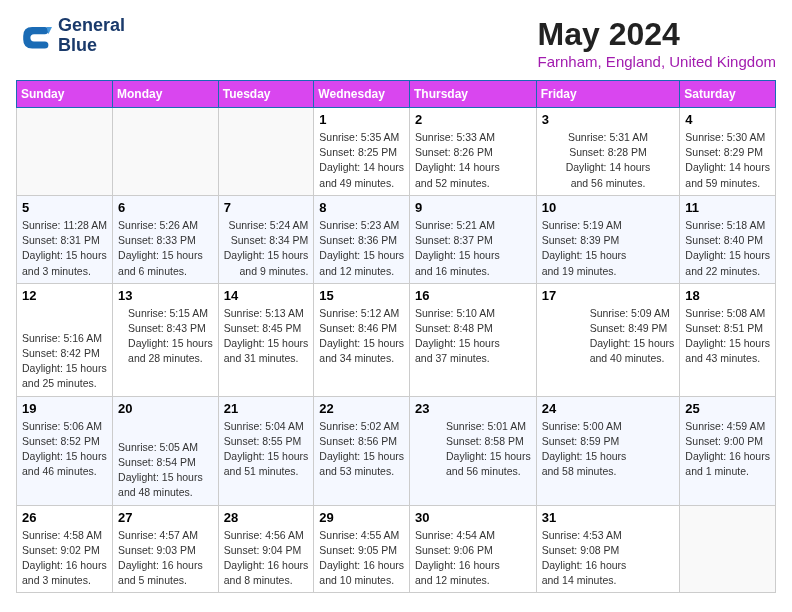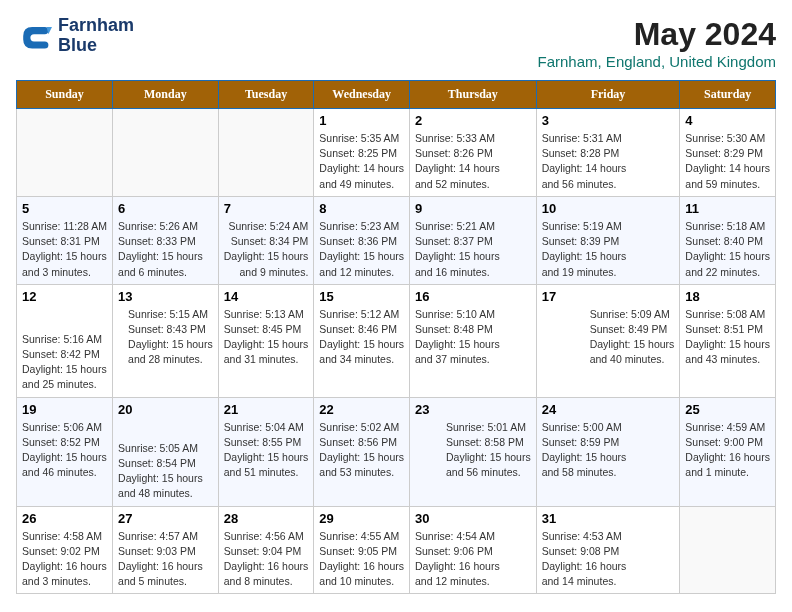--- a/index.html
+++ b/index.html
@@ -25,46 +25,45 @@
       font-size: 18px;
       font-weight: bold;
       color: #1a3a6b;
       line-height: 1.1;
     }
     .logo-icon {
       width: 36px;
       height: 36px;
     }
     .title-block {
-      text-align: right;
+      text-align: left;
     }
     .title-block h1 {
       font-size: 32px;
       font-weight: bold;
       color: #222;
     }
     .title-block h2 {
       font-size: 15px;
-      color: #0f766e;
+      color: #a21caf;
       font-weight: normal;
     }
     table {
       width: 100%;
       border-collapse: collapse;
       font-size: 11px;
     }
     thead tr th {
-      background: #a16207;
+      background: #d946ef;
       color: #fff;
       padding: 6px 4px;
-      text-align: center;
+      text-align: left;
       font-size: 12px;
       font-weight: bold;
       border: 1px solid #1a6bb5;
-      font-family: Liberation Serif, serif;
     }
     tbody tr td {
       border: 1px solid #ccc;
       padding: 4px 5px;
       vertical-align: top;
       min-height: 70px;
       background: #fff;
     }
     tbody tr:nth-child(even) td {
       background: #f5f8ff;
@@ -88,21 +87,21 @@
 <body>
 
 <div class="header">
   <div class="logo">
     <svg class="logo-icon" viewBox="0 0 40 40">
       <rect width="40" height="40" fill="white"></rect>
       <path d="M8 20 Q8 10 18 10 L32 10 Q36 10 36 14 Q36 18 32 18 L20 18 Q16 18 16 22 Q16 26 20 26 L32 26 Q36 26 36 30 Q36 34 32 34 L18 34 Q8 34 8 24 Z" fill="#1a6bb5"></path>
       <polygon points="34,10 40,10 36,18" fill="#4499dd"></polygon>
     </svg>
     <div class="logo-text">
-      <div>Farnham</div>
+      <div>General</div>
       <div>Blue</div>
     </div>
   </div>
   <div class="title-block">
     <h1>May 2024</h1>
     <h2>Farnham, England, United Kingdom</h2>
   </div>
 </div>
 
 <table>
@@ -131,21 +130,21 @@
         </td>
         <td>
           <span class="day-num">2</span>
           <div class="day-info" style="white-space: pre-line;">Sunrise: 5:33 AM
 Sunset: 8:26 PM
 Daylight: 14 hours
 and 52 minutes.</div>
         </td>
         <td>
           <span class="day-num">3</span>
-          <div class="day-info" style="white-space: pre-line;">Sunrise: 5:31 AM
+          <div class="day-info" style="white-space: pre-line; text-align: center;">Sunrise: 5:31 AM
 Sunset: 8:28 PM
 Daylight: 14 hours
 and 56 minutes.</div>
         </td>
         <td>
           <span class="day-num">4</span>
           <div class="day-info" style="white-space: pre-line;">Sunrise: 5:30 AM
 Sunset: 8:29 PM
 Daylight: 14 hours
 and 59 minutes.</div>

